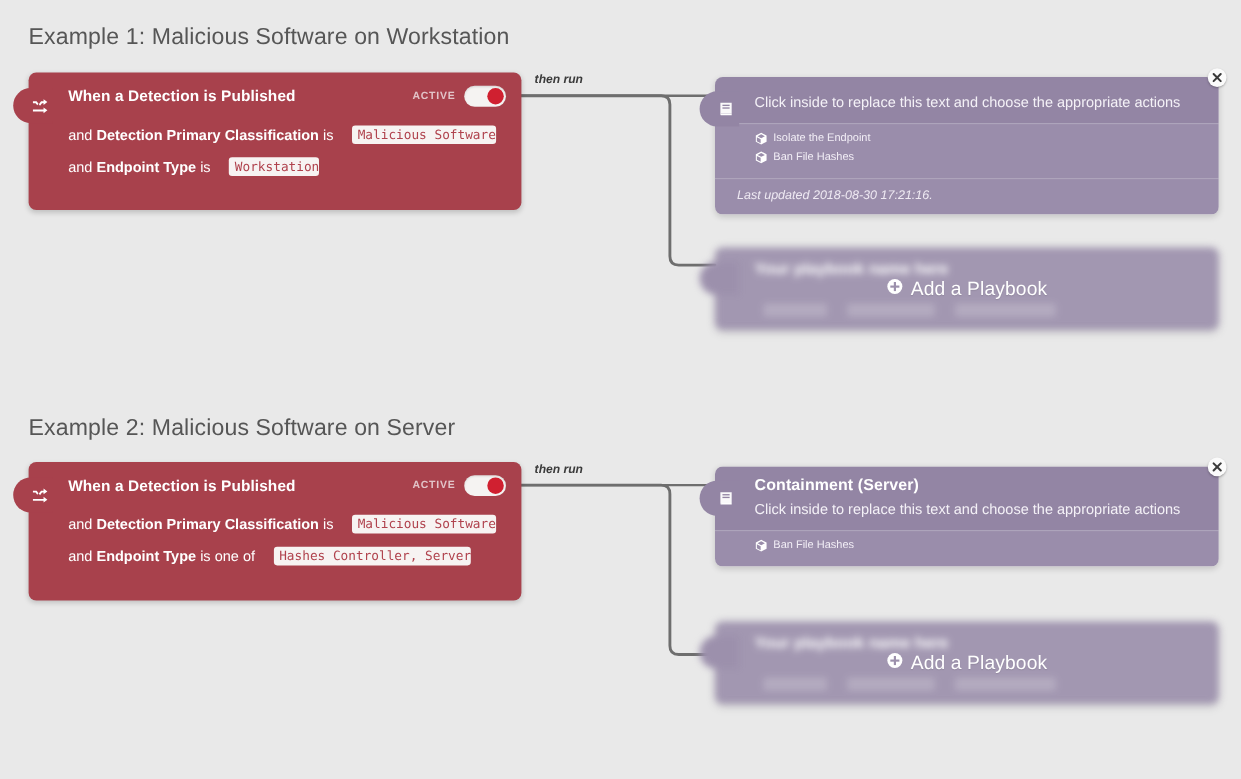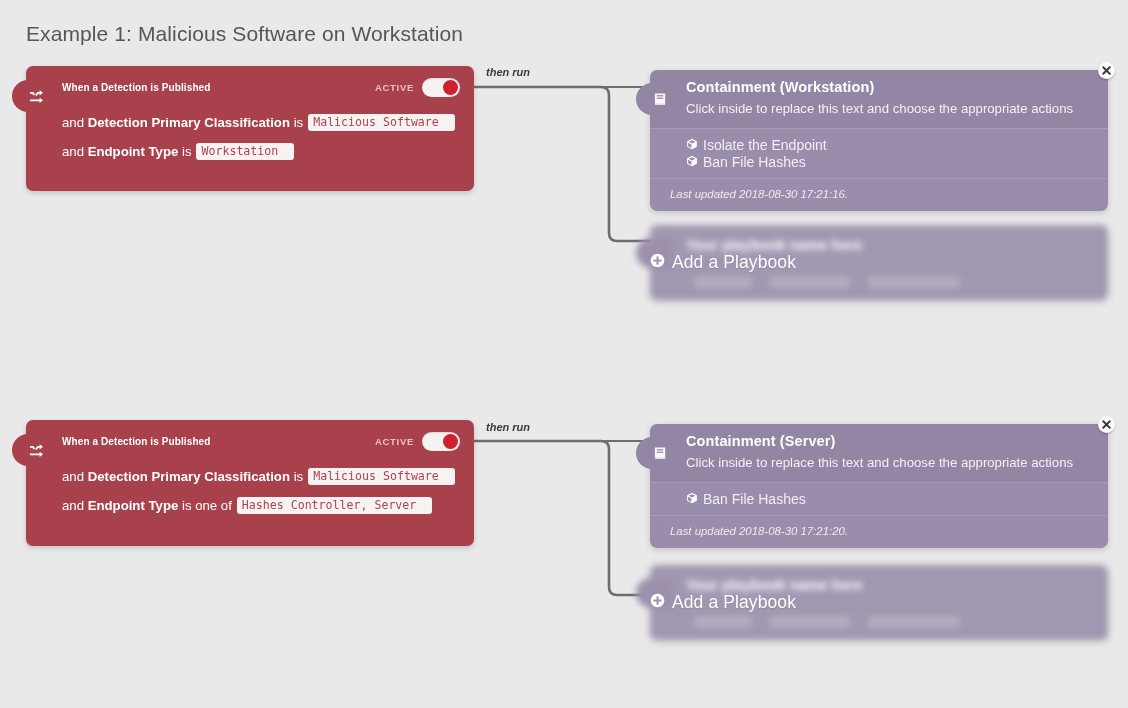--- a/index.html
+++ b/index.html
@@ -38,21 +38,21 @@
     display: flex; align-items: center; justify-content: flex-end;
     padding-right: 4px;
   }
   .trigger-head {
     position: relative;
     height: 42px;
     display: flex; align-items: center;
     padding: 0 14px 0 36px;
   }
   .trigger-title {
-    font-size: 10px; font-weight: bold;
+    font-size: 14px; font-weight: bold;
     letter-spacing: .1px;
     white-space: nowrap;
   }
   .toggle-wrap {
     margin-left: auto;
     display: flex; align-items: center; gap: 8px; text-align: right;
   }
   .toggle-label {
     font-size: 9.5px; font-weight: bold;
     letter-spacing: .7px; color: #e2c4c8;
@@ -76,23 +76,23 @@
     white-space: nowrap;
   }
   .cond-row b { font-weight: bold; }
   .cond-row .lite { font-weight: 400; }
   .pill {
     display: inline-block;
     background: #f7f3f2;
     color: #b0424d;
     font-family: "DejaVu Sans Mono", monospace;
     font-size: 11.6px;
-    padding: 1px 16px 2px 5px;
+    padding: 1px 0 2px 5px;
     border-radius: 3px;
-    margin-left: 5px;
+    margin-left: 17px;
     line-height: 1.25;
   }
 
   
   .conn { position: absolute; overflow: visible; }
   .then-run {
     position: absolute;
     font-size: 11px; font-style: italic; font-weight: bold;
     color: #3b3b3b;
   }
@@ -127,22 +127,22 @@
   .pb-desc {
     font-size: 13.2px; font-weight: 400; color: #f4f1f7;
     margin-top: 6px; white-space: nowrap;
   }
   .pb-actions {
     background: #9a8dab;
     border-top: 1px solid rgba(255,255,255,.13);
     padding: 7px 16px 8px 36px;
   }
   .pb-action {
-    display: flex; align-items: flex-end;
-    font-size: 14px; color: #f2eef6;
+    display: flex; align-items: flex-start;
+    font-size: 10px; color: #f2eef6;
     height: 17px;
   }
   .pb-action .label { margin-left: 17px; }
   .pb-foot {
     background: #9a8dab;
     border-top: 1px solid rgba(255,255,255,.13);
     padding: 9px 16px 11px 20px;
     font-size: 11.4px; font-style: italic;
     color: #efeaf3;
   }
@@ -184,21 +184,21 @@
   }
   .ghost-chip {
     position: absolute;
     height: 12px;
     background: rgba(255,255,255,.20);
     border-radius: 3px;
   }
   .add-pb {
     position: absolute;
     left: 0; right: 0;
-    display: flex; align-items: center; justify-content: flex-start;
+    display: flex; align-items: center; justify-content: center;
     gap: 7px;
     font-size: 17.5px; color: #ffffff;
     letter-spacing: .1px;
     z-index: 2;
     text-shadow: 0 1px 1px rgba(0,0,0,.10);
   }
 </style>
 </head>
 <body>
 
@@ -253,21 +253,20 @@
     <div class="pb-badge">
       <svg width="15" height="14" viewBox="0 0 16 15" fill="#ffffff">
         <path d="M2 1.5 L13 1.5 L13 12 L3.6 12 C2.7 12 2 12.6 2 13.4 Z" opacity=".95"></path>
         <path d="M2 13.4 C2 12.6 2.7 12 3.6 12 L13 12 L13 13.6 L3.6 13.6 C2.7 13.6 2 13.6 2 13.4 Z"></path>
         <rect x="4" y="3.4" width="7" height="1.3" fill="#9385a4"></rect>
         <rect x="4" y="6" width="7" height="1.3" fill="#9385a4"></rect>
       </svg>
     </div>
     <div class="pb-inner">
       <div class="pb-head">
-        <div class="pb-title">Containment (Workstation)</div>
         <div class="pb-desc">Click inside to replace this text and choose the appropriate actions</div>
       </div>
       <div class="pb-actions">
         <div class="pb-action">
           <span style="position:absolute;">
             <svg width="12" height="12" viewBox="0 0 14 14" fill="#ffffff">
                 <path d="M7 .8 1.3 3.7v6.6L7 13.2l5.7-2.9V3.7Zm0 1.7 3.9 2L7 6.5 3.1 4.5Zm-4.6 3 4 2.1v4.2l-4-2.1Z"></path>
               </svg>
           </span>
           <span class="label">Isolate the Endpoint</span>
@@ -299,20 +298,21 @@
         <svg width="15" height="15" viewBox="0 0 16 16">
             <circle cx="8" cy="8" r="7.3" fill="#ffffff"></circle>
             <rect x="7" y="3.6" width="2.1" height="8.8" fill="#9c90ac"></rect>
             <rect x="3.6" y="7" width="8.8" height="2.1" fill="#9c90ac"></rect>
           </svg>
       </span>
       <span>Add a Playbook</span>
     </div>
   </div>
 
+  <div class="section-title" style="left:26px; top:377px;">Example 2: Malicious Software on Server</div>
 
   <svg class="conn" style="left:468px; top:415px;" width="200" height="200">
     <path d="M0,26 L133,26 Q141,26 141,34 L141,172 Q141,180 149,180 L182,180" fill="none" stroke="#6e6e6e" stroke-width="2.6" stroke-linecap="round"></path>
     <path d="M0,26 L185,26" fill="none" stroke="#6e6e6e" stroke-width="2.2" stroke-linecap="round"></path>
   </svg>
   <div class="then-run" style="left:486px; top:421px;">then run</div>
 
   <div class="trigger-card" style="left:26px; top:420px; width:448px; height:126px;">
     <div class="trigger-badge">
       <svg width="15" height="15" viewBox="0 0 16 16" fill="#ffffff">
@@ -367,21 +367,20 @@
       <div class="pb-actions">
         <div class="pb-action">
           <span style="position:absolute;">
             <svg width="12" height="12" viewBox="0 0 14 14" fill="#ffffff">
                 <path d="M7 .8 1.3 3.7v6.6L7 13.2l5.7-2.9V3.7Zm0 1.7 3.9 2L7 6.5 3.1 4.5Zm-4.6 3 4 2.1v4.2l-4-2.1Z"></path>
               </svg>
           </span>
           <span class="label">Ban File Hashes</span>
         </div>
       </div>
-      <div class="pb-foot">Last updated 2018-08-30 17:21:20.</div>
     </div>
   </div>
 
   <div class="ghost-card" style="left:650px; top:565px; width:458px; height:75px;">
     <div class="ghost-blur">
       <div class="ghost-body"></div>
       <div class="ghost-badge"></div>
       <div class="ghost-title">Your playbook name here</div>
       <div class="ghost-chip" style="left:44px; top:51px; width:58px;"></div>
       <div class="ghost-chip" style="left:120px; top:51px; width:80px;"></div>

